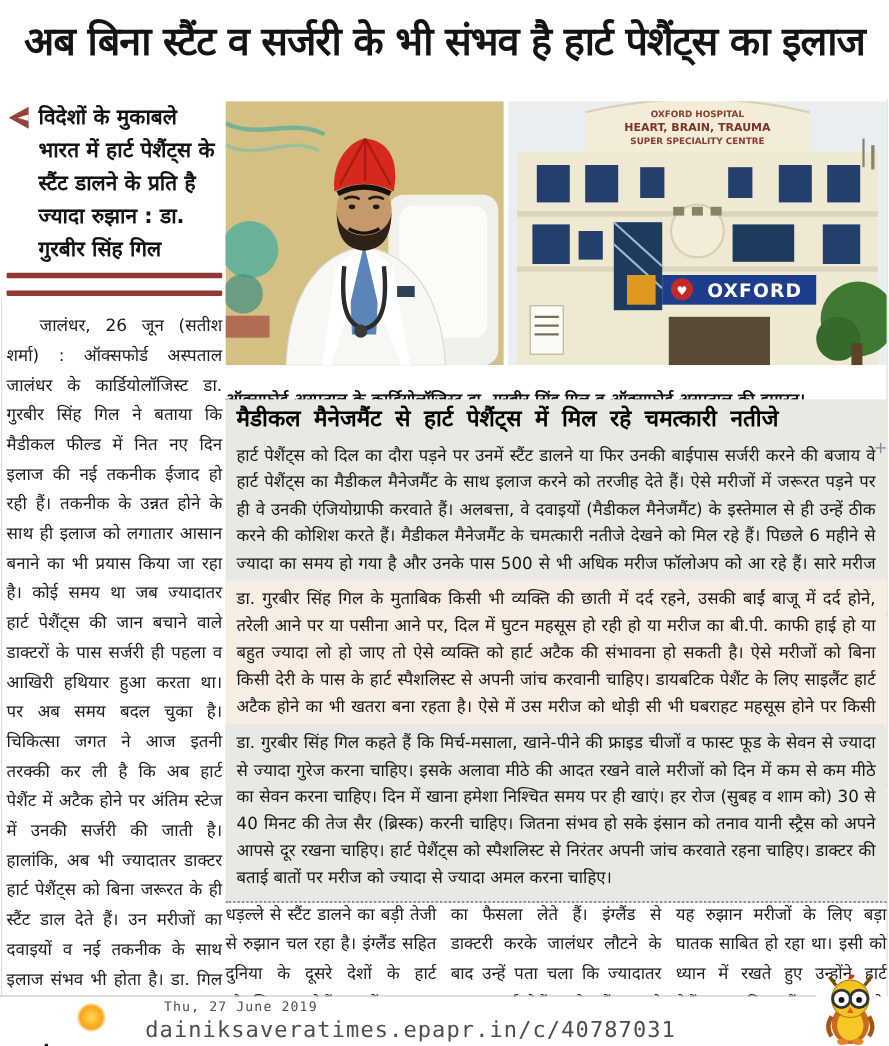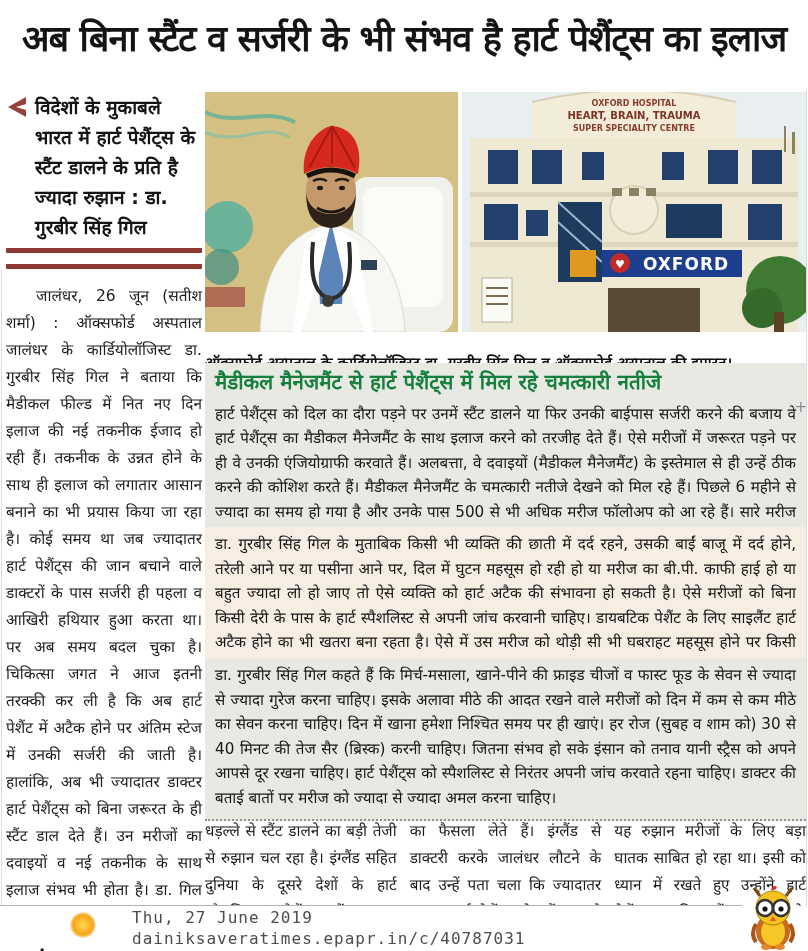--- a/index.html
+++ b/index.html
@@ -33,36 +33,36 @@
   .body-text{
     font-size:15.4px;line-height:27px;text-align:justify;color:#1c1c1c;margin:0;
   }
   .intro{text-indent:30px;}
   
   .info-box{
     position:absolute;left:205px;width:601px;box-sizing:border-box;
     background:#e9e9e4;padding:5px 10px 9px 10px;border-bottom:2px dotted #8f8f8f;
   }
   .info-box.pink{background:#f8ede3;}
-  .box-title{color:#15803d;font-weight:800;font-size:20.5px;line-height:1.25;margin:2px 0 6px 0;}
+  .box-title{color:#000000;font-weight:800;font-size:20.5px;line-height:1.25;margin:2px 0 6px 0;font-family:Liberation Mono, monospace;}
   .box-body{font-size:15.2px;line-height:24.5px;text-align:justify;color:#161616;margin:0;}
   
   .bottom-cols{position:absolute;left:205px;top:818px;width:601px;display:flex;gap:13px;}
   .bottom-col{flex:1 1 0;font-size:15.3px;line-height:27px;text-align:justify;color:#1c1c1c;}
   
   .footer-line{position:absolute;left:0;top:905px;width:742px;height:1px;background:#b3b3b3;}
   .footer{position:absolute;left:0;top:906px;width:808px;height:45px;background:#fff;}
   .logo{position:absolute;left:8px;top:12px;display:flex;align-items:baseline;white-space:nowrap;}
   .sun{position:absolute;left:62px;top:-6px;width:26px;height:26px;border-radius:50%;
        background:radial-gradient(circle,#ffd84d 0%,#f7a51c 55%,rgba(247,165,28,0) 75%);}
   .logo-b1{position:relative;font-size:22px;font-weight:800;color:#121212;border-bottom:3px solid #d43225;padding-bottom:1px;}
   .logo-b2{position:relative;font-size:16px;font-weight:400;color:#d43225;margin-left:4px;margin-top:32px;}
   .footer-meta{position:absolute;left:132px;top:2px;font-family:"DejaVu Sans Mono","Liberation Mono",monospace;color:#4d4d4d;}
-  .footer-date{font-size:16px;letter-spacing:1px;}
-  .footer-url{font-size:16px;letter-spacing:1px;margin-top:2px;}
+  .footer-date{font-size:12px;letter-spacing:1px;margin-left:17px;}
+  .footer-url{font-size:20px;letter-spacing:1px;margin-top:2px;}
   .owl{position:absolute;left:744px;top:884px;}
   .page-marker{position:absolute;right:1px;top:398px;color:#8a8a8a;font-size:15px;}
 </style>
 </head>
 <body>
 
 <div class="page">
 
   <div class="edge-line" style="left:1px;top:270px;height:640px;"></div>
   <div class="edge-line" style="left:806px;top:90px;height:820px;"></div>

